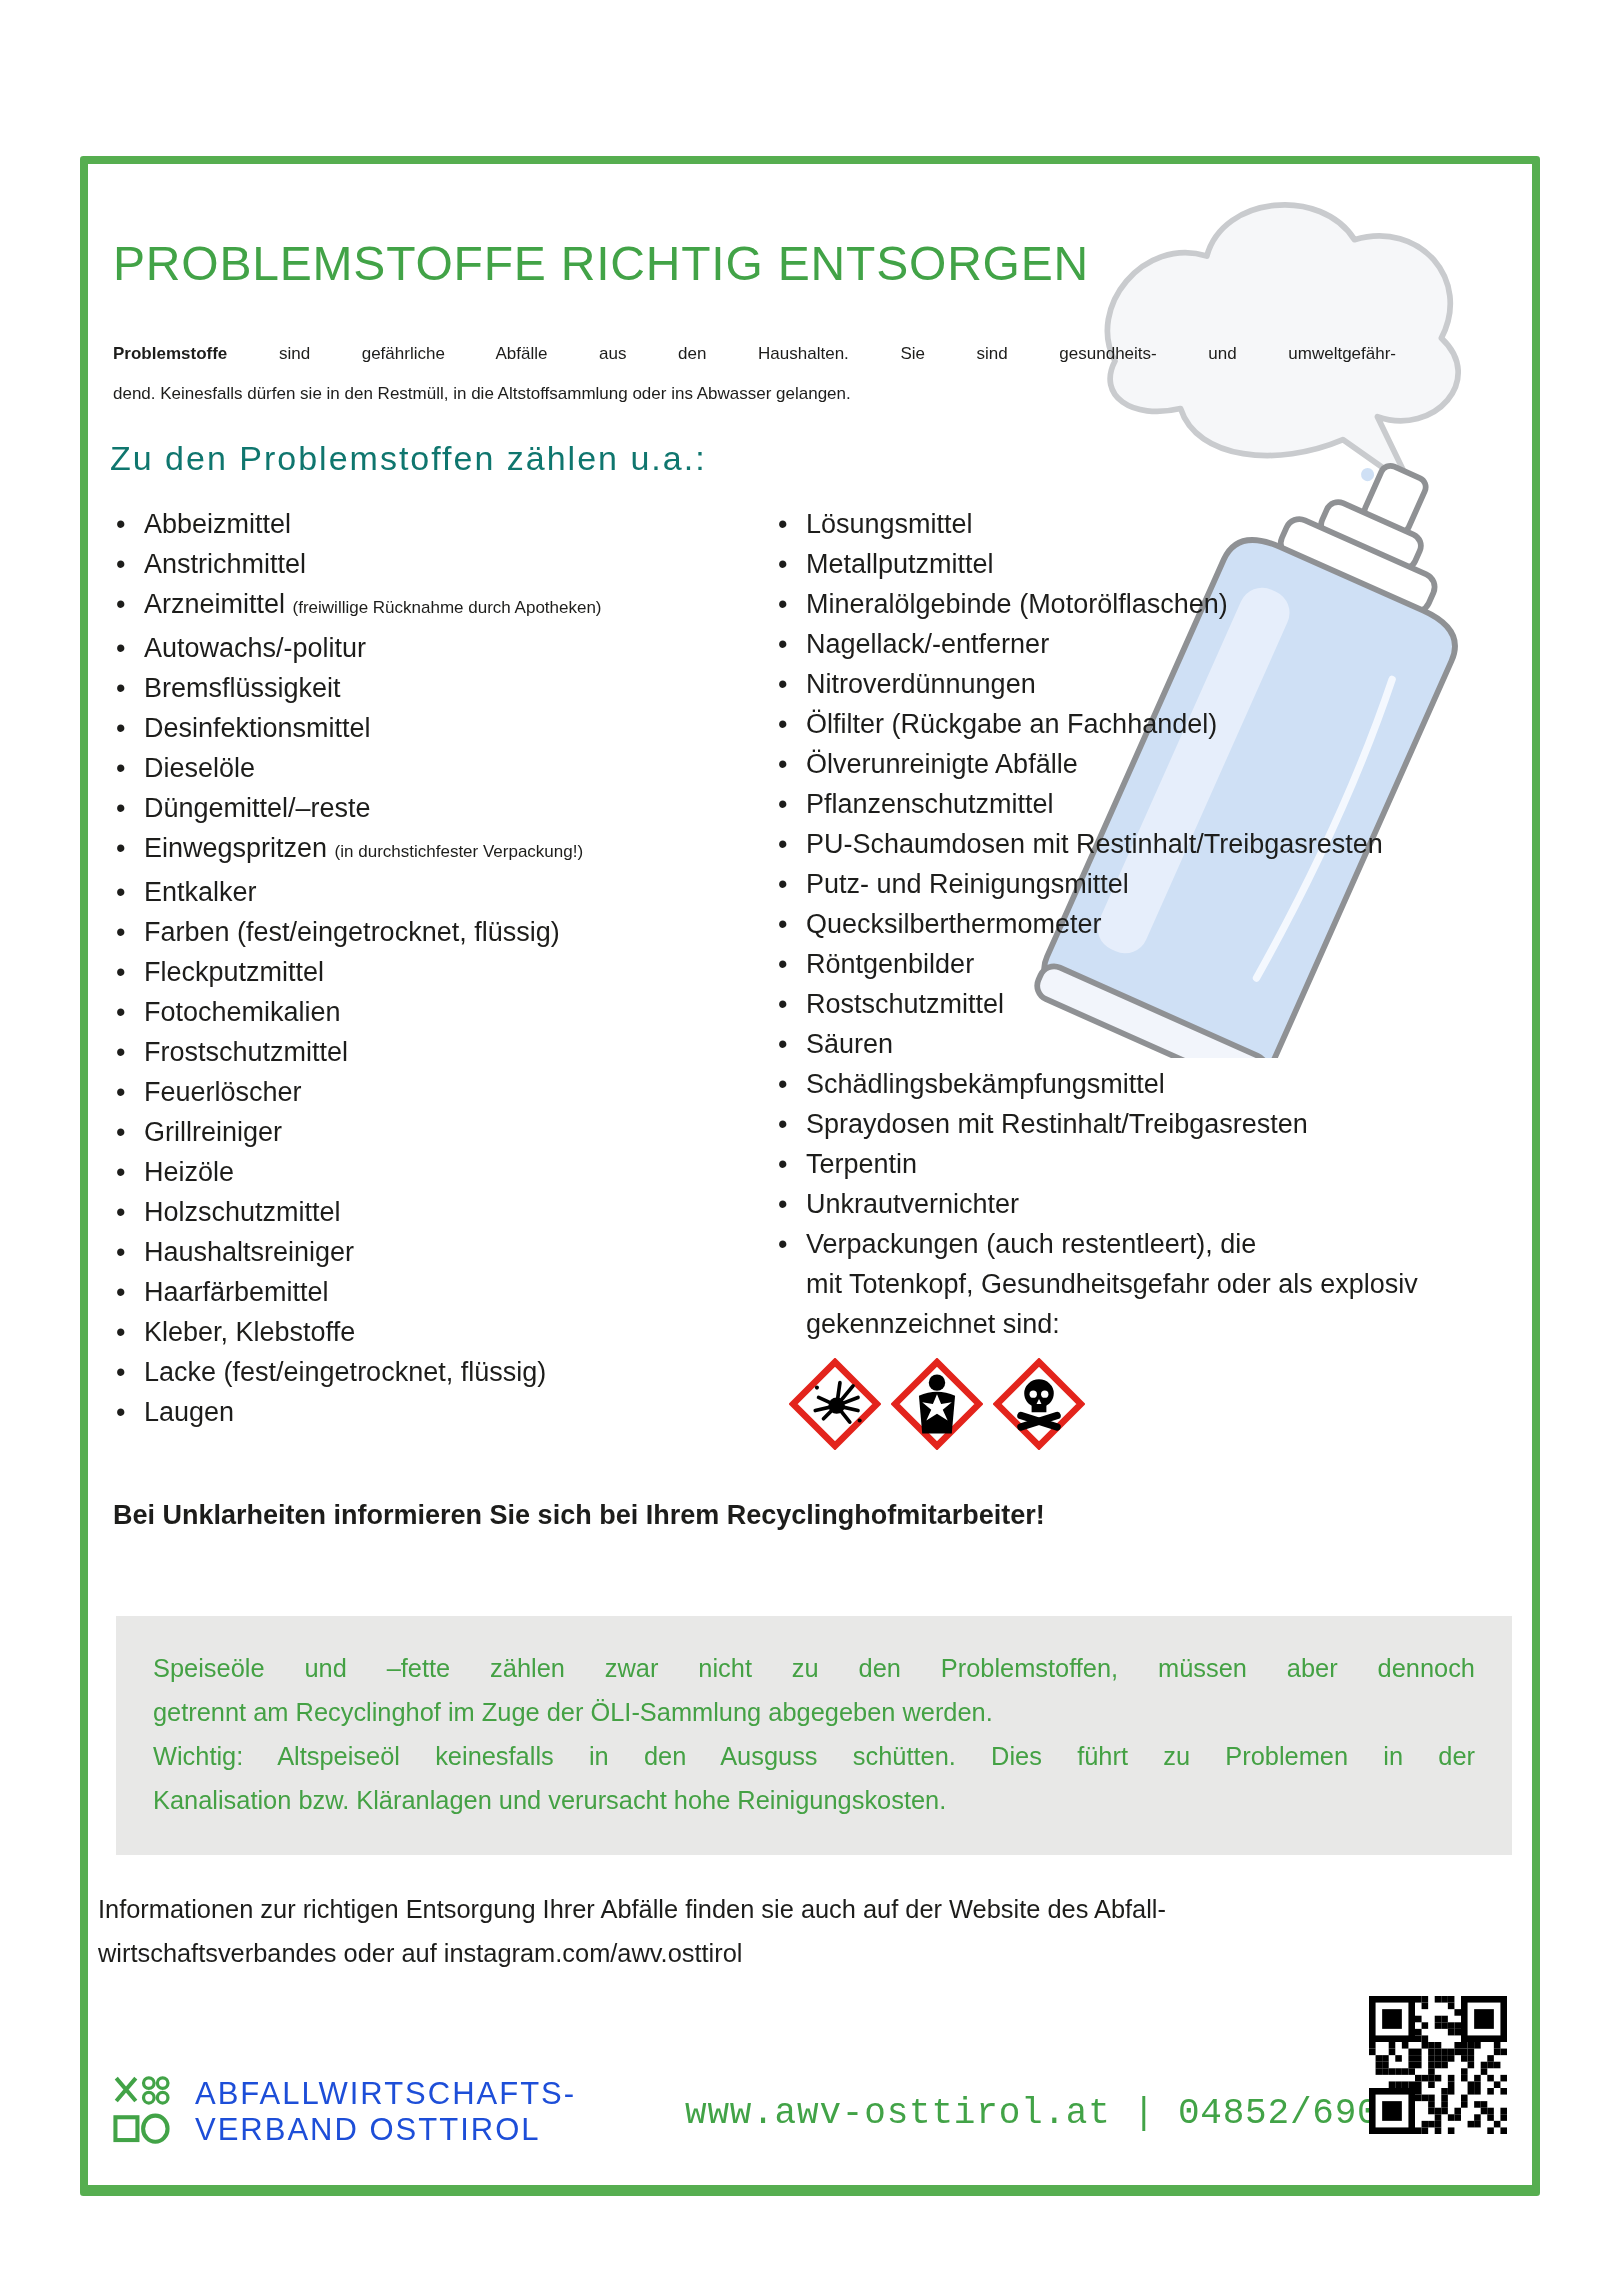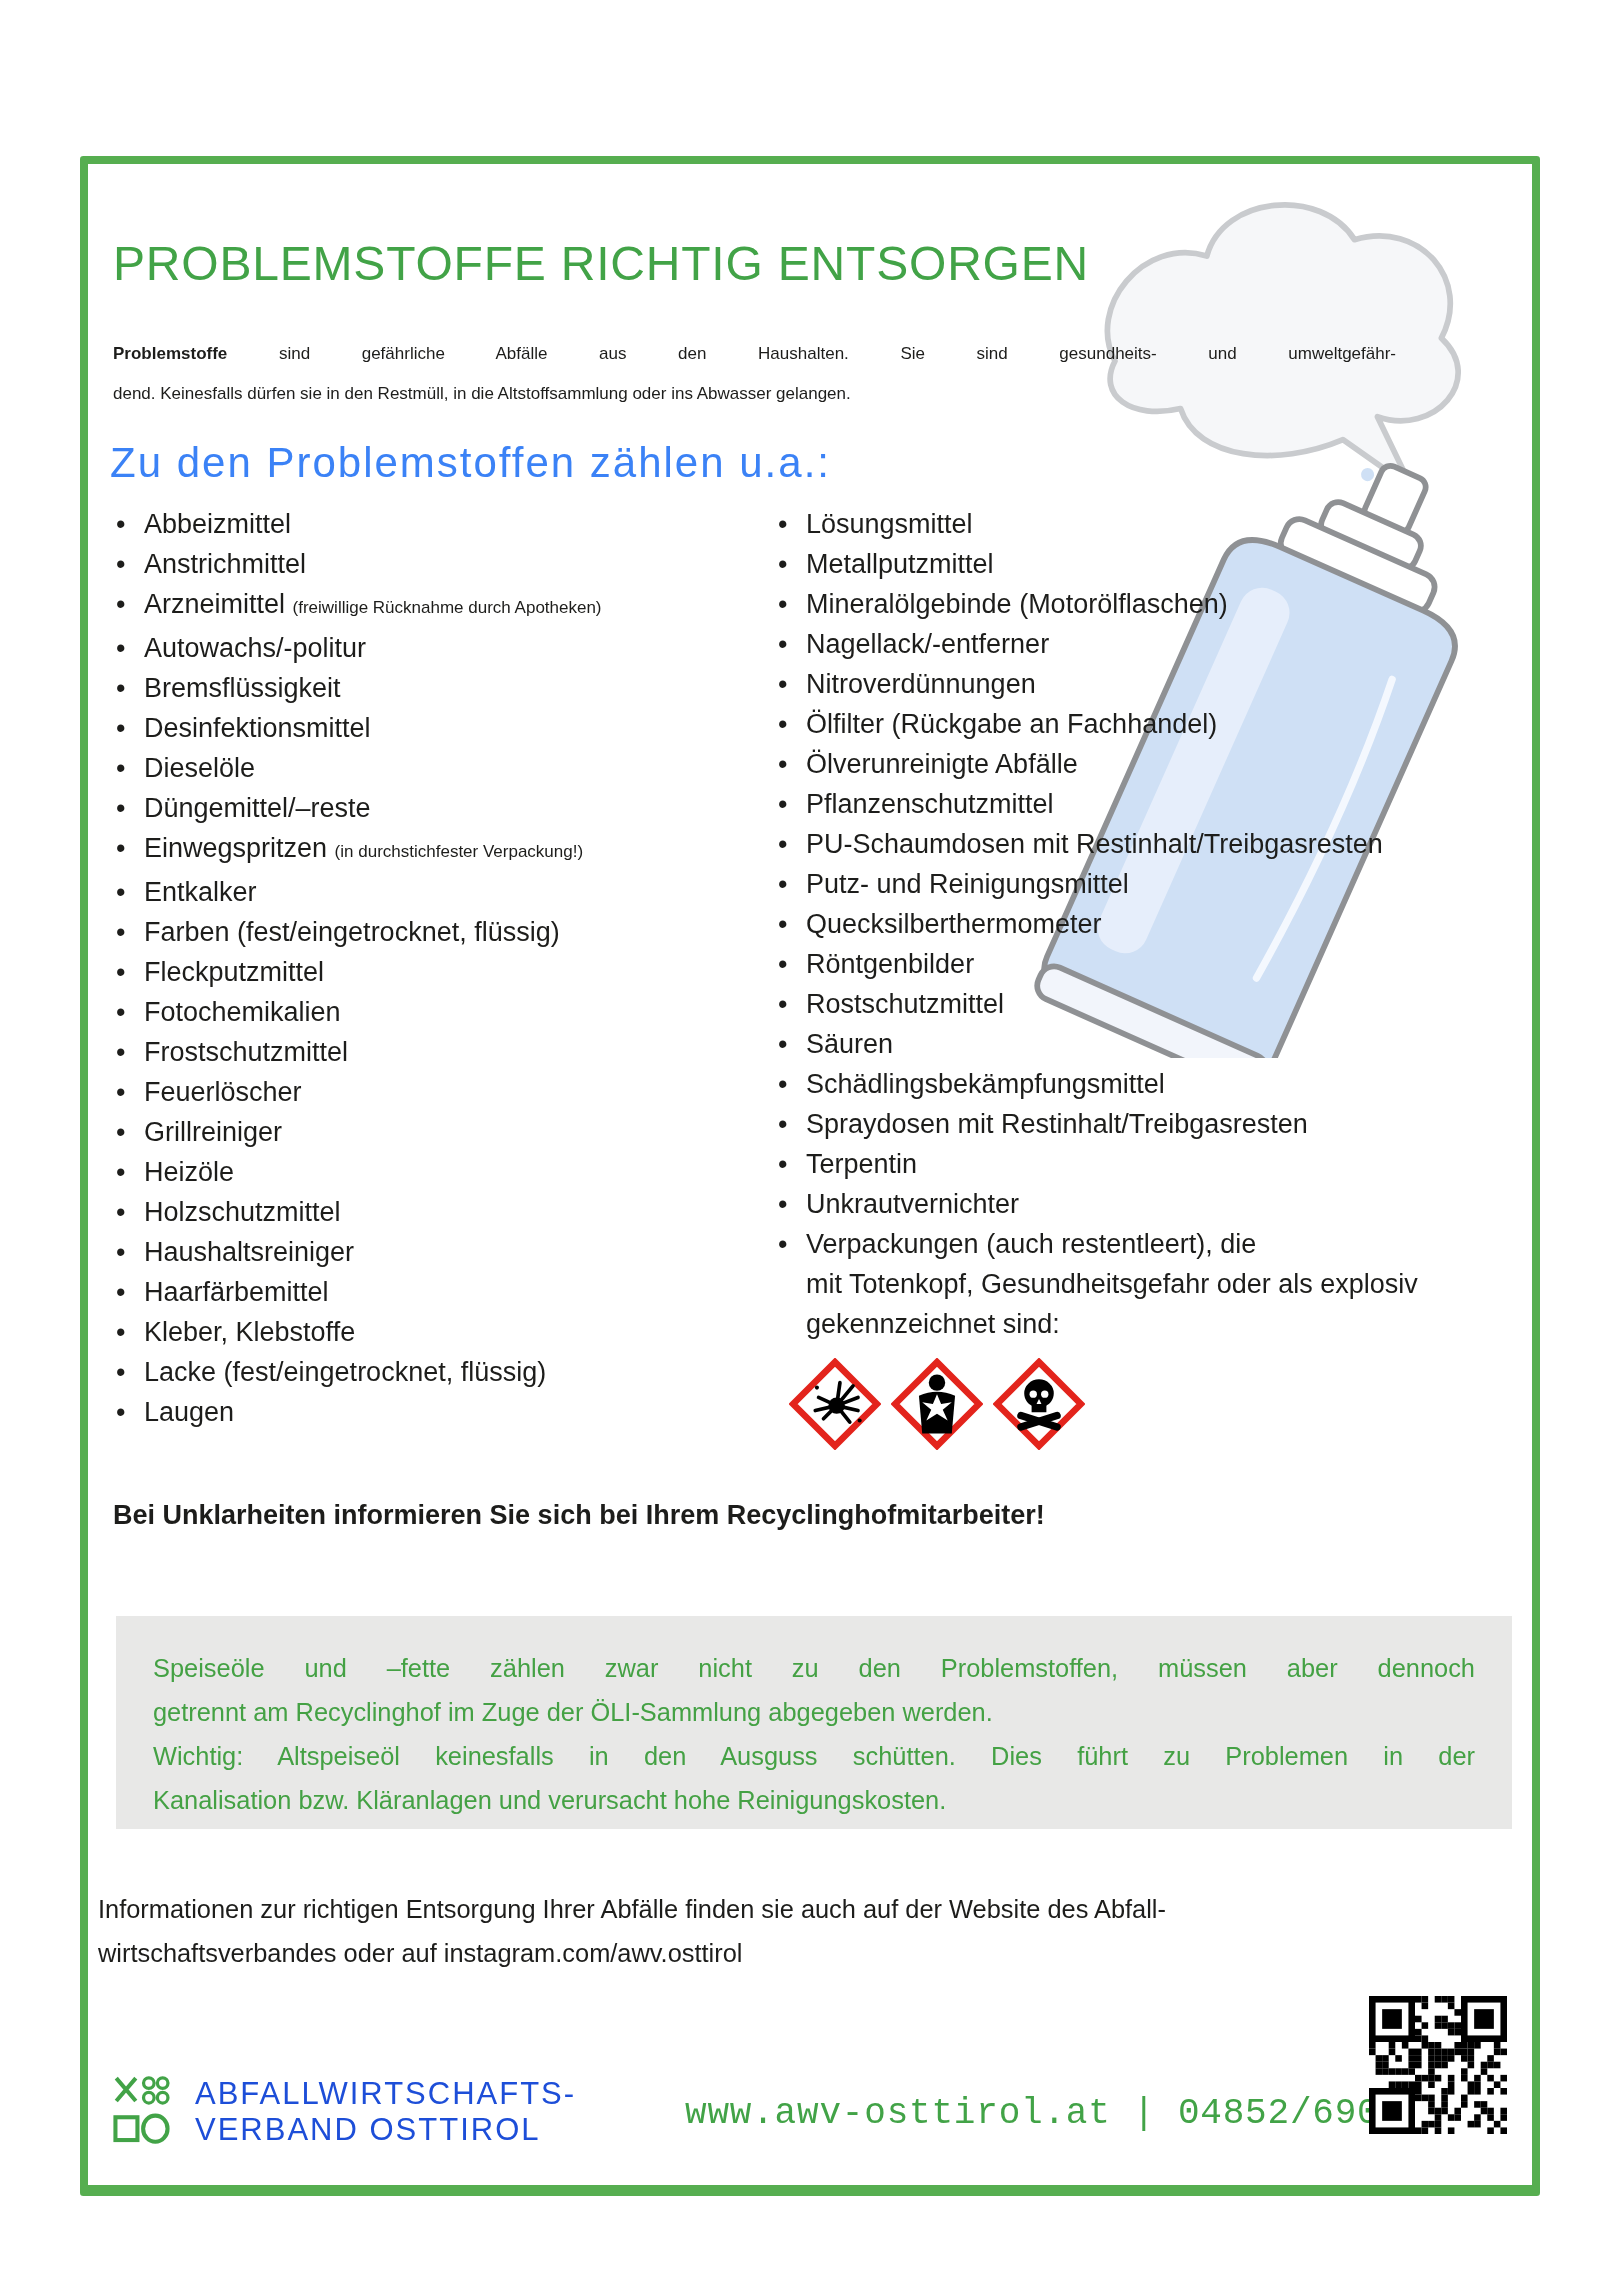--- a/index.html
+++ b/index.html
@@ -7,34 +7,34 @@
         font-family:"Liberation Sans",sans-serif;color:#1d1d1b;}
   .frame{position:absolute;left:80px;top:156px;width:1460px;height:2040px;box-sizing:border-box;
          border:8.2px solid #56ae50;border-bottom-width:11.5px;border-radius:3.3px;}
   .illu{position:absolute;left:992px;top:115px;width:574px;height:943px;z-index:0;}
   .content{position:absolute;inset:0;z-index:1;}
   .title{position:absolute;left:113px;top:236px;font-size:48px;font-weight:500;letter-spacing:0.8px;
          color:#42a347;white-space:nowrap;margin:0;}
   .intro{position:absolute;left:113px;top:334px;width:1283px;font-size:17px;line-height:40px;}
   .intro .jline{text-align:justify;text-align-last:justify;}
   .intro b{font-weight:700;}
-  .subhead{position:absolute;left:110px;top:439px;font-size:42px;font-weight:500;letter-spacing:2px;
-           color:#3b82f6;white-space:nowrap;margin:0;}
+  .subhead{position:absolute;left:110px;top:439px;font-size:34px;font-weight:500;letter-spacing:2px;
+           color:#0f766e;white-space:nowrap;margin:0;}
   .col{position:absolute;top:504px;font-size:27px;line-height:40px;white-space:nowrap;}
   .col.left{left:116px;}
   .col.right{left:778px;}
   .item{position:relative;padding-left:28px;}
   .item .bullet{position:absolute;left:0;top:0;}
   .item .note{font-size:17px;}
   .cont{padding-left:28px;}
   .pictos{position:absolute;left:789px;top:1358px;display:flex;gap:9.8px;}
   .pictos svg{display:block;}
   .notice{position:absolute;left:113px;top:1499px;font-size:27px;font-weight:700;line-height:33px;
           white-space:nowrap;margin:0;}
-  .info-box{position:absolute;left:116px;top:1616px;width:1396px;height:213px;box-sizing:border-box;
+  .info-box{position:absolute;left:116px;top:1616px;width:1396px;height:239px;box-sizing:border-box;
             background:#e8e8e7;padding:29.5px 37px 0 37px;color:#44a144;font-size:25.4px;line-height:44px;}
   .info-box .jline{text-align:justify;text-align-last:justify;}
   .info-box b{font-weight:400;}
   .footer-info{position:absolute;left:98px;top:1887px;font-size:25.4px;line-height:44px;white-space:nowrap;}
   .logo-marks{position:absolute;left:113px;top:2073px;}
   .logo-text{position:absolute;left:195px;top:2076px;color:#1d4ed8;font-size:31px;line-height:36px;
              letter-spacing:2px;white-space:nowrap;}
   .contact{position:absolute;left:685px;top:2093px;color:#42a347;font-size:36px;letter-spacing:0.8px;
            white-space:nowrap;font-family:Liberation Mono, monospace;}
   .qr{position:absolute;left:1369px;top:1996px;width:138px;height:138px;}

